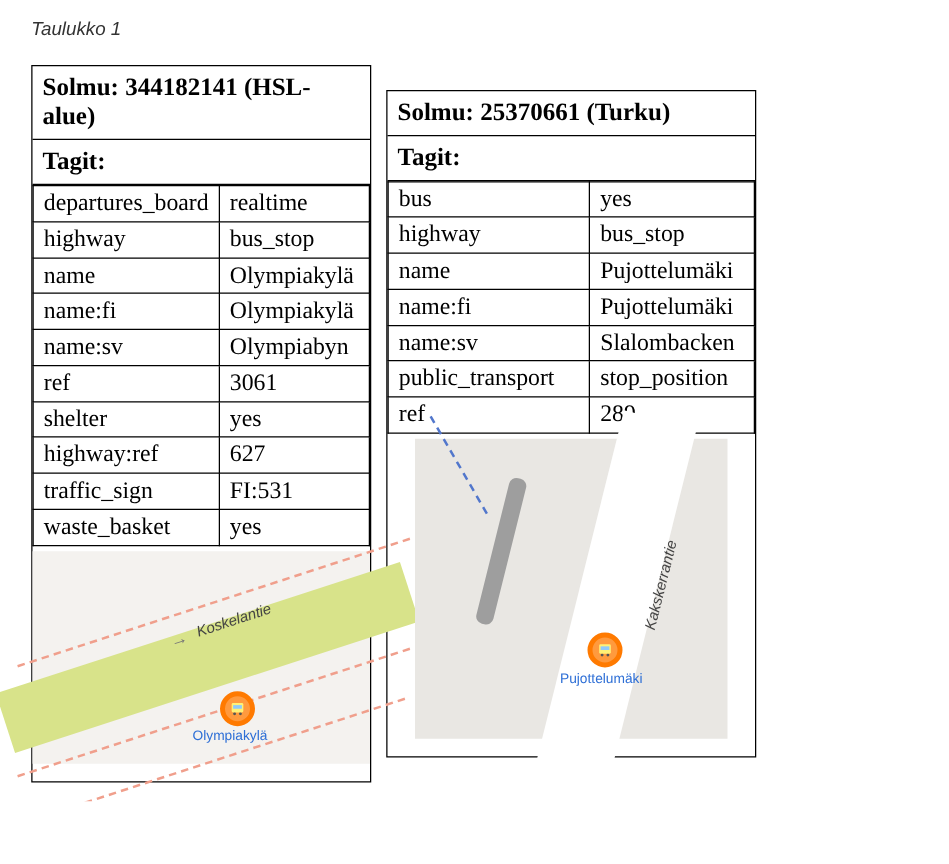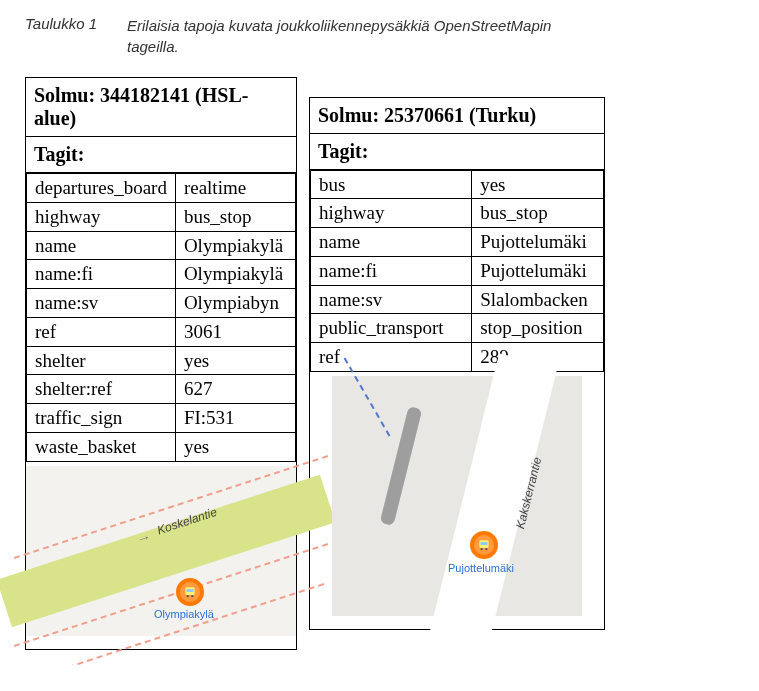--- a/index.html
+++ b/index.html
@@ -32,21 +32,20 @@
   .marker{position:absolute;width:28px;height:28px;border-radius:50%;background:#ff9a3e;border:4px solid #ff7a00;box-sizing:border-box;display:flex;align-items:center;justify-content:center}
   .marker svg{width:14px;height:14px}
 </style>
 </head>
 <body>
 
 <div class="page">
 
   <div class="caption">
     <span class="label">Taulukko 1</span>
-    <span class="text">Erilaisia tapoja kuvata joukkoliikennepysäkkiä OpenStreetMapin tageilla.</span>
   </div>
 
   <div class="cards">
 
     <div class="card left">
       <div class="block header">Solmu: 344182141 (HSL-alue)</div>
       <div class="block subhead">Tagit:</div>
       <table class="kv">
         <tbody>
             <tr>
@@ -71,21 +70,21 @@
             </tr>
             <tr>
               <td class="key">ref</td>
               <td class="val">3061</td>
             </tr>
             <tr>
               <td class="key">shelter</td>
               <td class="val">yes</td>
             </tr>
             <tr>
-              <td class="key">shelter:ref</td>
+              <td class="key">highway:ref</td>
               <td class="val">627</td>
             </tr>
             <tr>
               <td class="key">traffic_sign</td>
               <td class="val">FI:531</td>
             </tr>
             <tr>
               <td class="key">waste_basket</td>
               <td class="val">yes</td>
             </tr>

